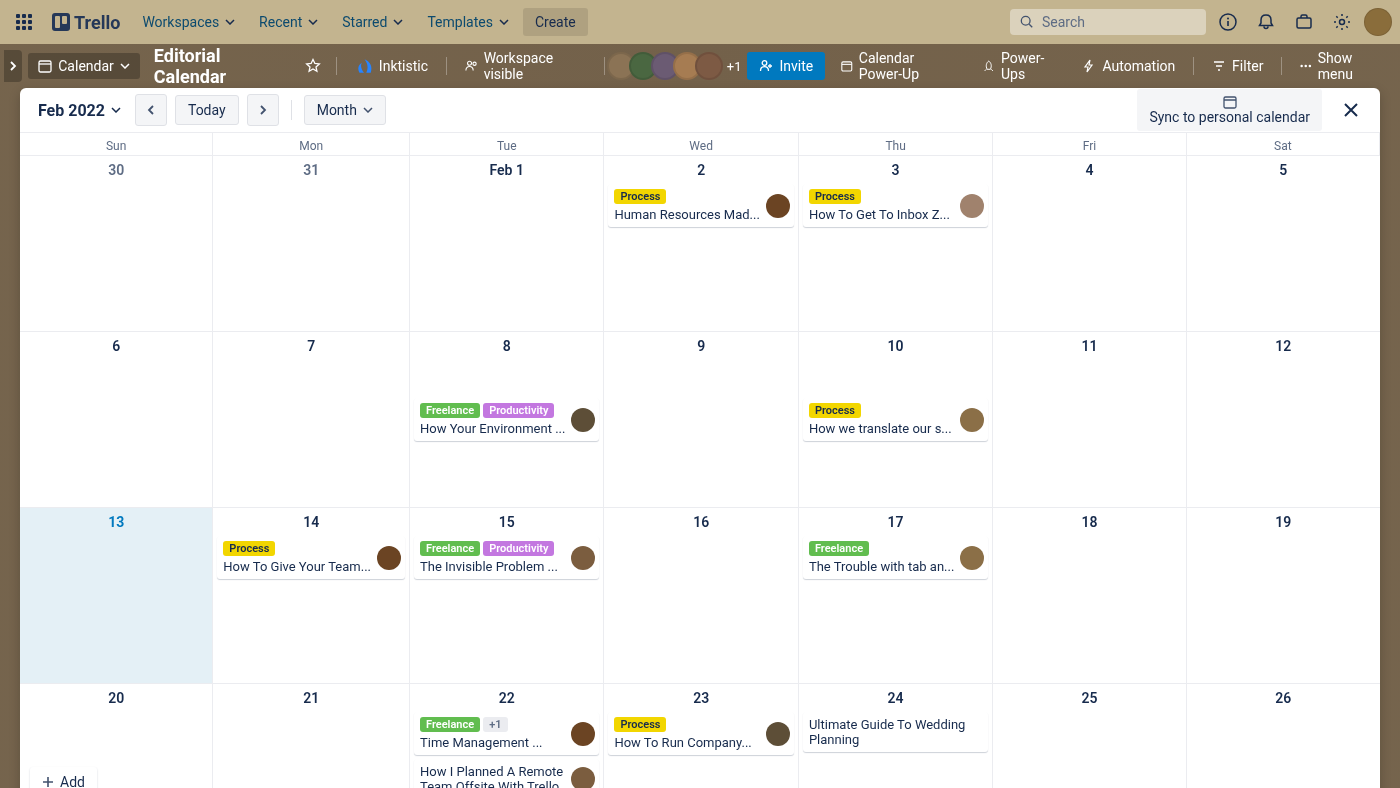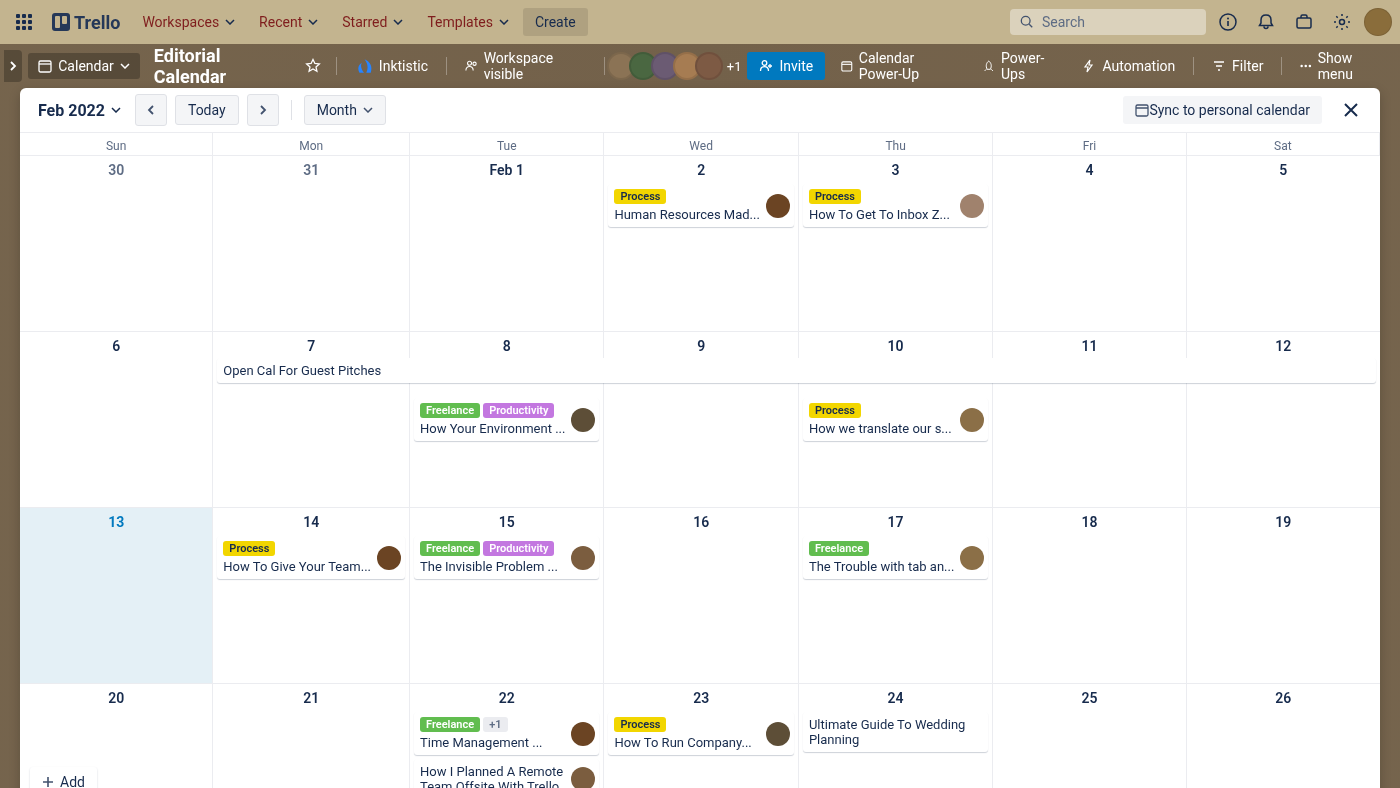--- a/index.html
+++ b/index.html
@@ -27,21 +27,21 @@
 .topnav .left { display: flex; align-items: center; gap: 4px; }
 .topnav .right { margin-left: auto; display: flex; align-items: center; gap: 6px; }
 .apps-icon { width: 32px; height: 32px; display:flex; align-items:center; justify-content:center; border-radius:3px; cursor:pointer;}
 .grid9 { display:grid; grid-template-columns: repeat(3,4px); grid-gap:2px; }
 .grid9 span { width:4px; height:4px; background:#172b4d; border-radius:1px;}
 .logo { display:flex; align-items:center; gap:4px; font-weight:700; font-size:18px; color:#253858; padding:0 8px;}
 .logo-board { width:18px; height:18px; background:#253858; border-radius:3px; position:relative;}
 .logo-board::before, .logo-board::after { content:''; position:absolute; background:#c3b48f; border-radius:1px; top:3px; width:5px;}
 .logo-board::before { left:3px; height:12px;}
 .logo-board::after { right:3px; height:8px;}
-.nav-btn { padding: 6px 10px; border-radius:3px; color:#7f1d1d; display:flex; align-items:center; gap:6px; cursor:pointer; font-size:14px;}
+.nav-btn { padding: 6px 10px; border-radius:3px; color:#0c4a6e; display:flex; align-items:center; gap:6px; cursor:pointer; font-size:14px;}
 .chev-down { width:10px; height:6px; }
 .create-btn { background: rgba(0,0,0,0.1); padding:6px 12px; border-radius:3px; font-size:14px; cursor:pointer;}
 .search-box { background: rgba(255,255,255,0.4); border-radius:4px; padding:5px 10px; width:196px; display:flex; align-items:center; gap:8px; color:#5e6c84;}
 .icon-btn { width:32px; height:32px; display:flex; align-items:center; justify-content:center; border-radius:3px; cursor:pointer; color:#172b4d;}
 .avatar-sm { width:28px; height:28px; border-radius:50%; background:#8a6d3b; border:1px solid rgba(0,0,0,0.1);}
 
 
 .boardbar {
   height: 44px;
   display:flex;
@@ -63,21 +63,21 @@
 .invite-btn { background:#0079bf; padding:6px 12px; border-radius:3px; display:flex; align-items:center; gap:6px; cursor:pointer; font-size:14px; color:#fff;}
 
 
 .cal-wrap { margin: 0 20px 20px 20px; background:#fff; border-radius:6px; overflow:hidden; box-shadow: 0 4px 12px rgba(0,0,0,0.2);}
 .cal-header { height:44px; display:flex; align-items:center; padding:0 12px; gap:8px; border-bottom:0;}
 .month-label { font-size:16px; font-weight:700; display:flex; align-items:center; gap:6px; cursor:pointer; padding:4px 6px;}
 .cal-nav-btn { width:32px; height:32px; border:1px solid #dfe1e6; border-radius:3px; background:#f4f5f7; display:flex; align-items:center; justify-content:center; cursor:pointer;}
 .today-btn, .range-btn { padding:6px 12px; border:1px solid #dfe1e6; border-radius:3px; background:#f4f5f7; cursor:pointer; font-size:14px;}
 .range-btn { display:flex; align-items:center; gap:6px;}
 .cal-header .right { margin-left:auto; display:flex; align-items:center; gap:12px;}
-.sync-btn { padding:6px 12px; border-radius:3px; background:#f4f5f7; display:flex; align-items:center; gap:0; cursor:pointer; font-size:14px;}
+.sync-btn { padding:6px 12px; border-radius:3px; background:#f4f5f7; display:flex; align-items:center; gap:0; cursor:pointer; font-size:14px;flex-direction:column;}
 .close-cal { cursor:pointer; font-size:20px; font-weight:300; padding:4px 8px;}
 
 
 .cal-grid { display:grid; grid-template-columns: repeat(7, 1fr);}
 .day-head { text-align:center; font-size:12px; color:#5e6c84; padding:6px 0 2px; border-right:1px solid #ebecf0; border-top:1px solid #ebecf0;}
 .day-cell { border-right:1px solid #ebecf0; border-top:1px solid #ebecf0; min-height:176px; padding:4px; position:relative;}
 .day-cell.last-row { min-height:100px;}
 .day-num { text-align:center; font-size:14px; font-weight:600; color:#172b4d; padding:2px 0 6px;}
 .day-cell.other-month .day-num { color:#5e6c84;}
 .day-cell.today { background:#e4f0f6;}
@@ -367,23 +367,20 @@
       </div>
     <div class="day-cell">
         <div class="day-num">5</div>
       </div>
 
     <div class="day-cell">
         <div class="day-num">6</div>
       </div>
     <div class="day-cell" style="position:relative;">
       <div class="day-num">7</div>
-      <div class="card spanning" style="top:26px; right:-494%;">
-        <div class="card-title" style="padding-right:0;">Open Cal For Guest Pitches</div>
-      </div>
     </div>
     <div class="day-cell">
       <div class="day-num">8</div>
       <div style="height:38px;"></div>
       <div class="card">
         <div class="labels">
           <span class="label l-freelance">Freelance</span>
           <span class="label l-productivity">Productivity</span>
         </div>
         <div class="card-title">How Your Environment ...</div>

